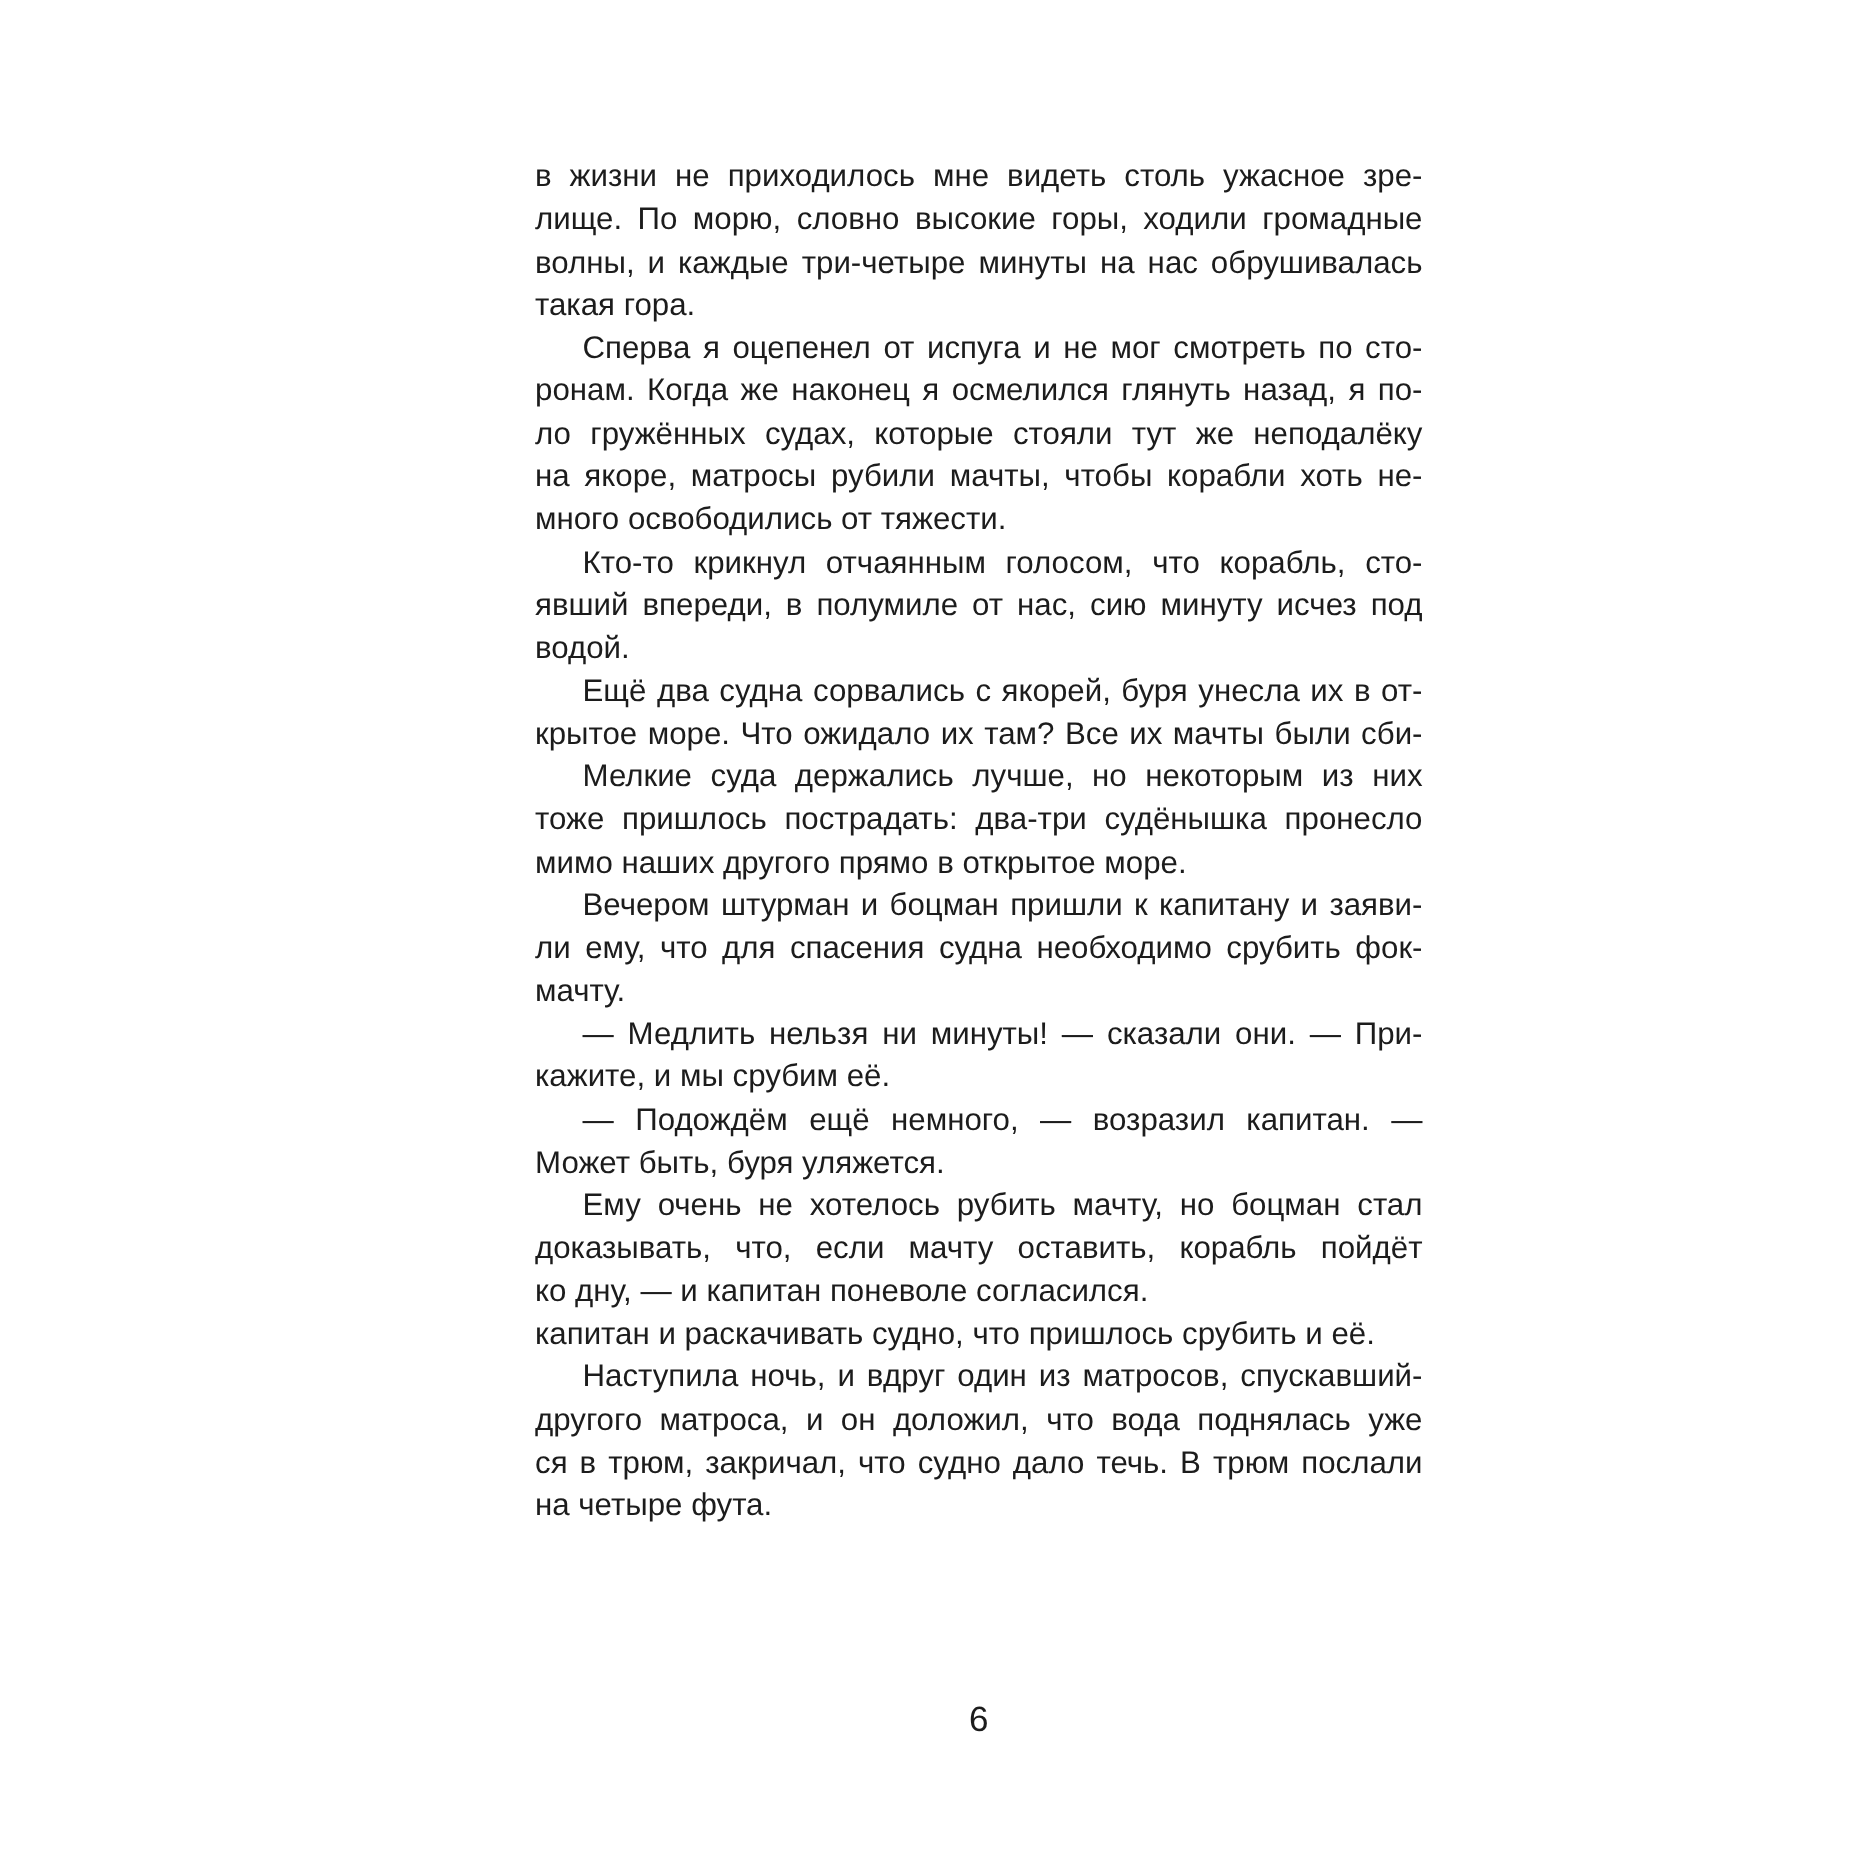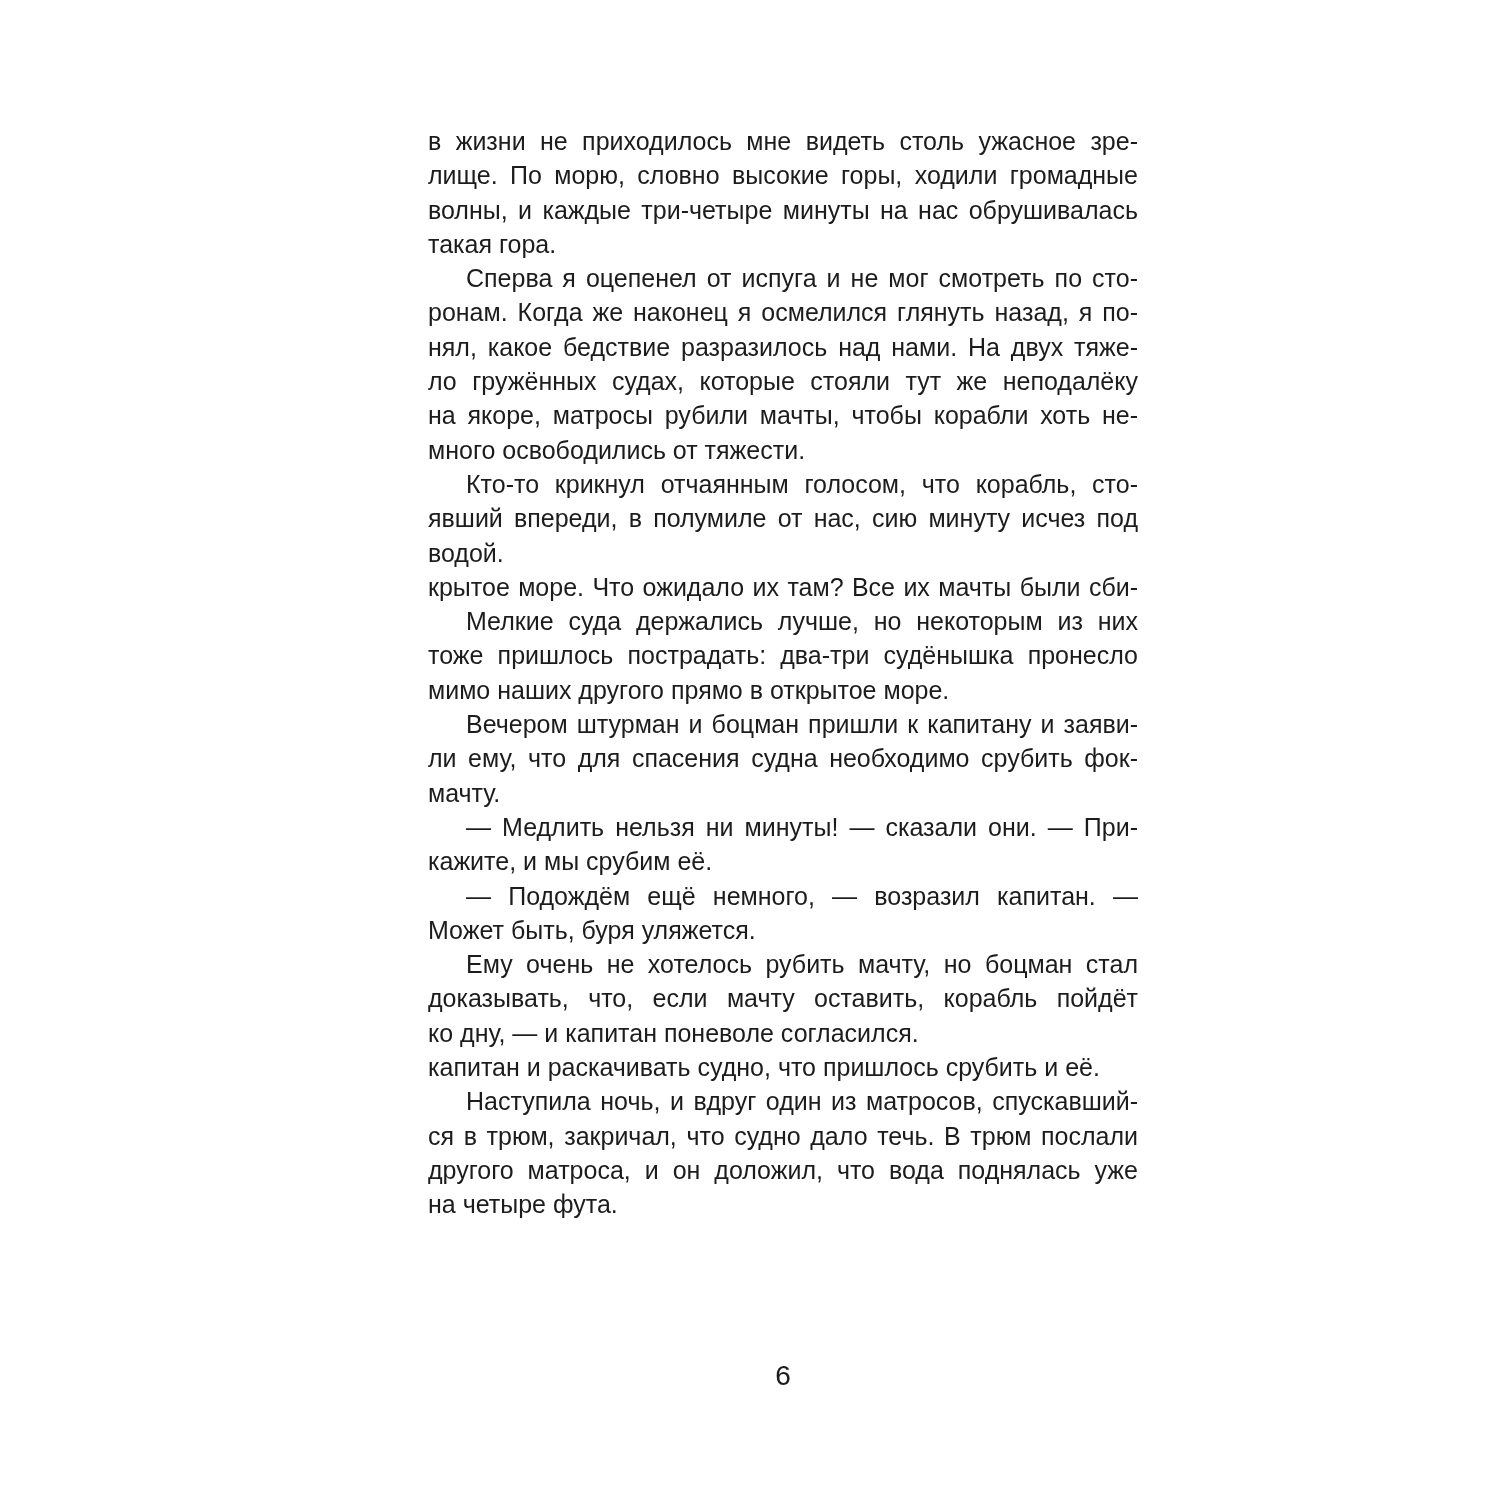--- a/index.html
+++ b/index.html
@@ -61,31 +61,31 @@
   <div class="text-block" id="text-block">
       <div class="para">
         <div class="line">в жизни не приходилось мне видеть столь ужасное зре-</div>
         <div class="line">лище. По морю, словно высокие горы, ходили громадные</div>
         <div class="line">волны, и каждые три-четыре минуты на нас обрушивалась</div>
         <div class="line last">такая гора.</div>
       </div>
       <div class="para">
         <div class="line indent">Сперва я оцепенел от испуга и не мог смотреть по сто-</div>
         <div class="line">ронам. Когда же наконец я осмелился глянуть назад, я по-</div>
-        <div class="line">нял, какое бедствие разразилось над нами. На двух тяже-</div>
         <div class="line">ло гружённых судах, которые стояли тут же неподалёку</div>
         <div class="line">на якоре, матросы рубили мачты, чтобы корабли хоть не-</div>
         <div class="line last">много освободились от тяжести.</div>
       </div>
       <div class="para">
         <div class="line indent">Кто-то крикнул отчаянным голосом, что корабль, сто-</div>
         <div class="line">явший впереди, в полумиле от нас, сию минуту исчез под</div>
         <div class="line last">водой.</div>
       </div>
       <div class="para">
+        <div class="line indent">Ещё два судна сорвались с якорей, буря унесла их в от-</div>
         <div class="line">крытое море. Что ожидало их там? Все их мачты были сби-</div>
       </div>
       <div class="para">
         <div class="line indent">Мелкие суда держались лучше, но некоторым из них</div>
         <div class="line">тоже пришлось пострадать: два-три судёнышка пронесло</div>
         <div class="line last">мимо наших другого прямо в открытое море.</div>
       </div>
       <div class="para">
         <div class="line indent">Вечером штурман и боцман пришли к капитану и заяви-</div>
         <div class="line">ли ему, что для спасения судна необходимо срубить фок-</div>
@@ -102,19 +102,19 @@
       <div class="para">
         <div class="line indent">Ему очень не хотелось рубить мачту, но боцман стал</div>
         <div class="line">доказывать, что, если мачту оставить, корабль пойдёт</div>
         <div class="line last">ко дну, — и капитан поневоле согласился.</div>
       </div>
       <div class="para">
         <div class="line last">капитан и раскачивать судно, что пришлось срубить и её.</div>
       </div>
       <div class="para">
         <div class="line indent">Наступила ночь, и вдруг один из матросов, спускавший-</div>
+        <div class="line">другого матроса, и он доложил, что вода поднялась уже</div>
         <div class="line">ся в трюм, закричал, что судно дало течь. В трюм послали</div>
-        <div class="line">другого матроса, и он доложил, что вода поднялась уже</div>
         <div class="line last">на четыре фута.</div>
       </div>
     </div>
   <div class="page-number">6</div>
 </div>
 
 </body></html>

